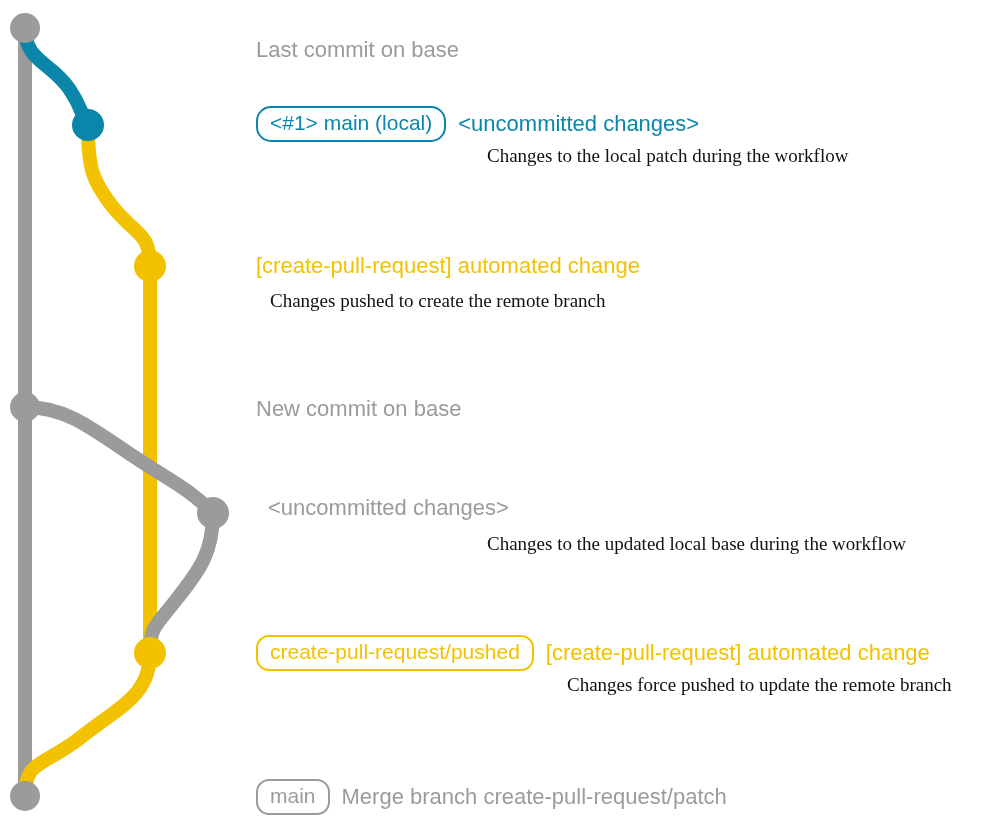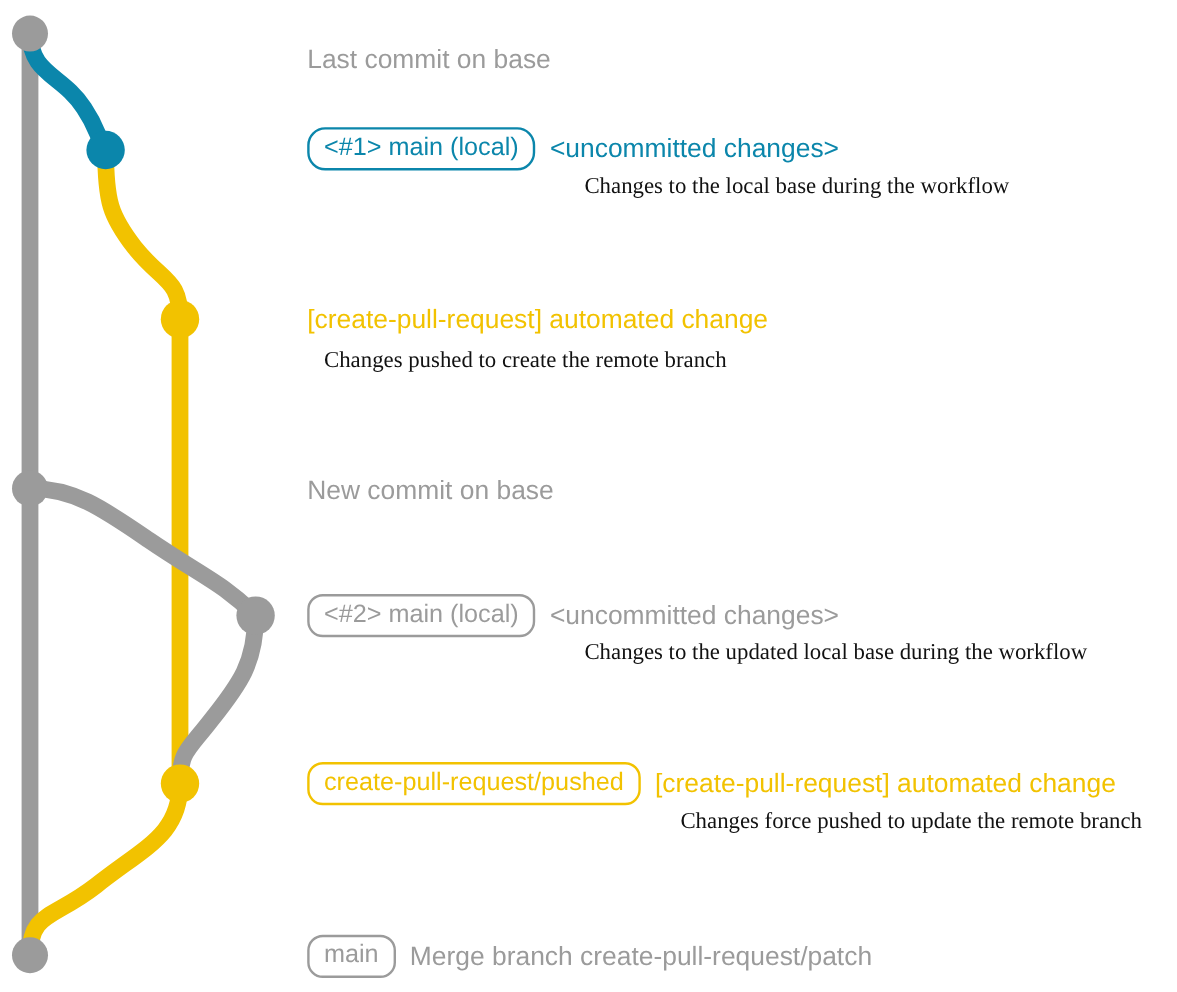--- a/index.html
+++ b/index.html
@@ -106,29 +106,28 @@
     <circle cx="25" cy="796" r="15" fill="#9b9b9b"></circle>
   </g>
 </svg>
 
 <div class="standalone-title" style="left:256px; top:12px;margin-top:25px;">Last commit on base</div>
 
 <div class="row" style="left:256px; top:106px;">
   <span class="pill teal">&lt;#1&gt; main (local)</span>
   <span class="title teal">&lt;uncommitted changes&gt;</span>
 </div>
-<div class="desc" style="left:487px; top:145px;">Changes to the local base during the workflow</div>
+<div class="desc" style="left:487px; top:145px;">Changes to the local patch during the workflow</div>
 
 <div class="standalone-title" style="left:256px; top:253px; color:#f2c200;">[create-pull-request] automated change</div>
 <div class="desc" style="left:270px; top:290px;">Changes pushed to create the remote branch</div>
 
 <div class="standalone-title" style="left:256px; top:396px;">New commit on base</div>
 
 <div class="row" style="left:256px; top:495px;">
-  <span class="pill gray">&lt;#2&gt; main (local)</span>
   <span class="title gray">&lt;uncommitted changes&gt;</span>
 </div>
 <div class="desc" style="left:487px; top:533px;">Changes to the updated local base during the workflow</div>
 
 <div class="row" style="left:256px; top:635px;">
   <span class="pill yellow">create-pull-request/pushed</span>
   <span class="title yellow">[create-pull-request] automated change</span>
 </div>
 <div class="desc" style="left:567px; top:674px;">Changes force pushed to update the remote branch</div>
 

